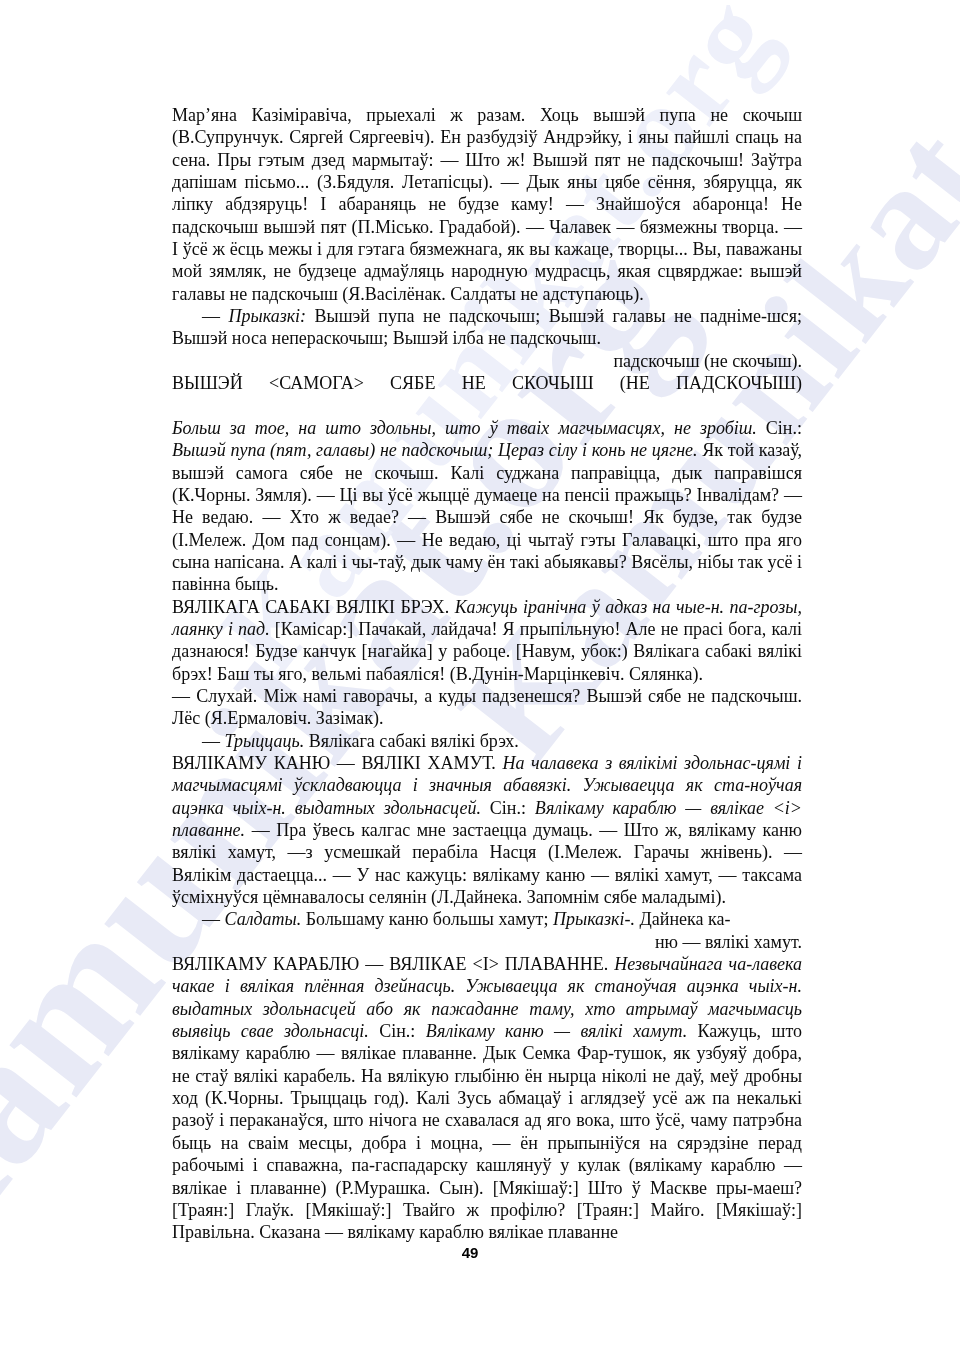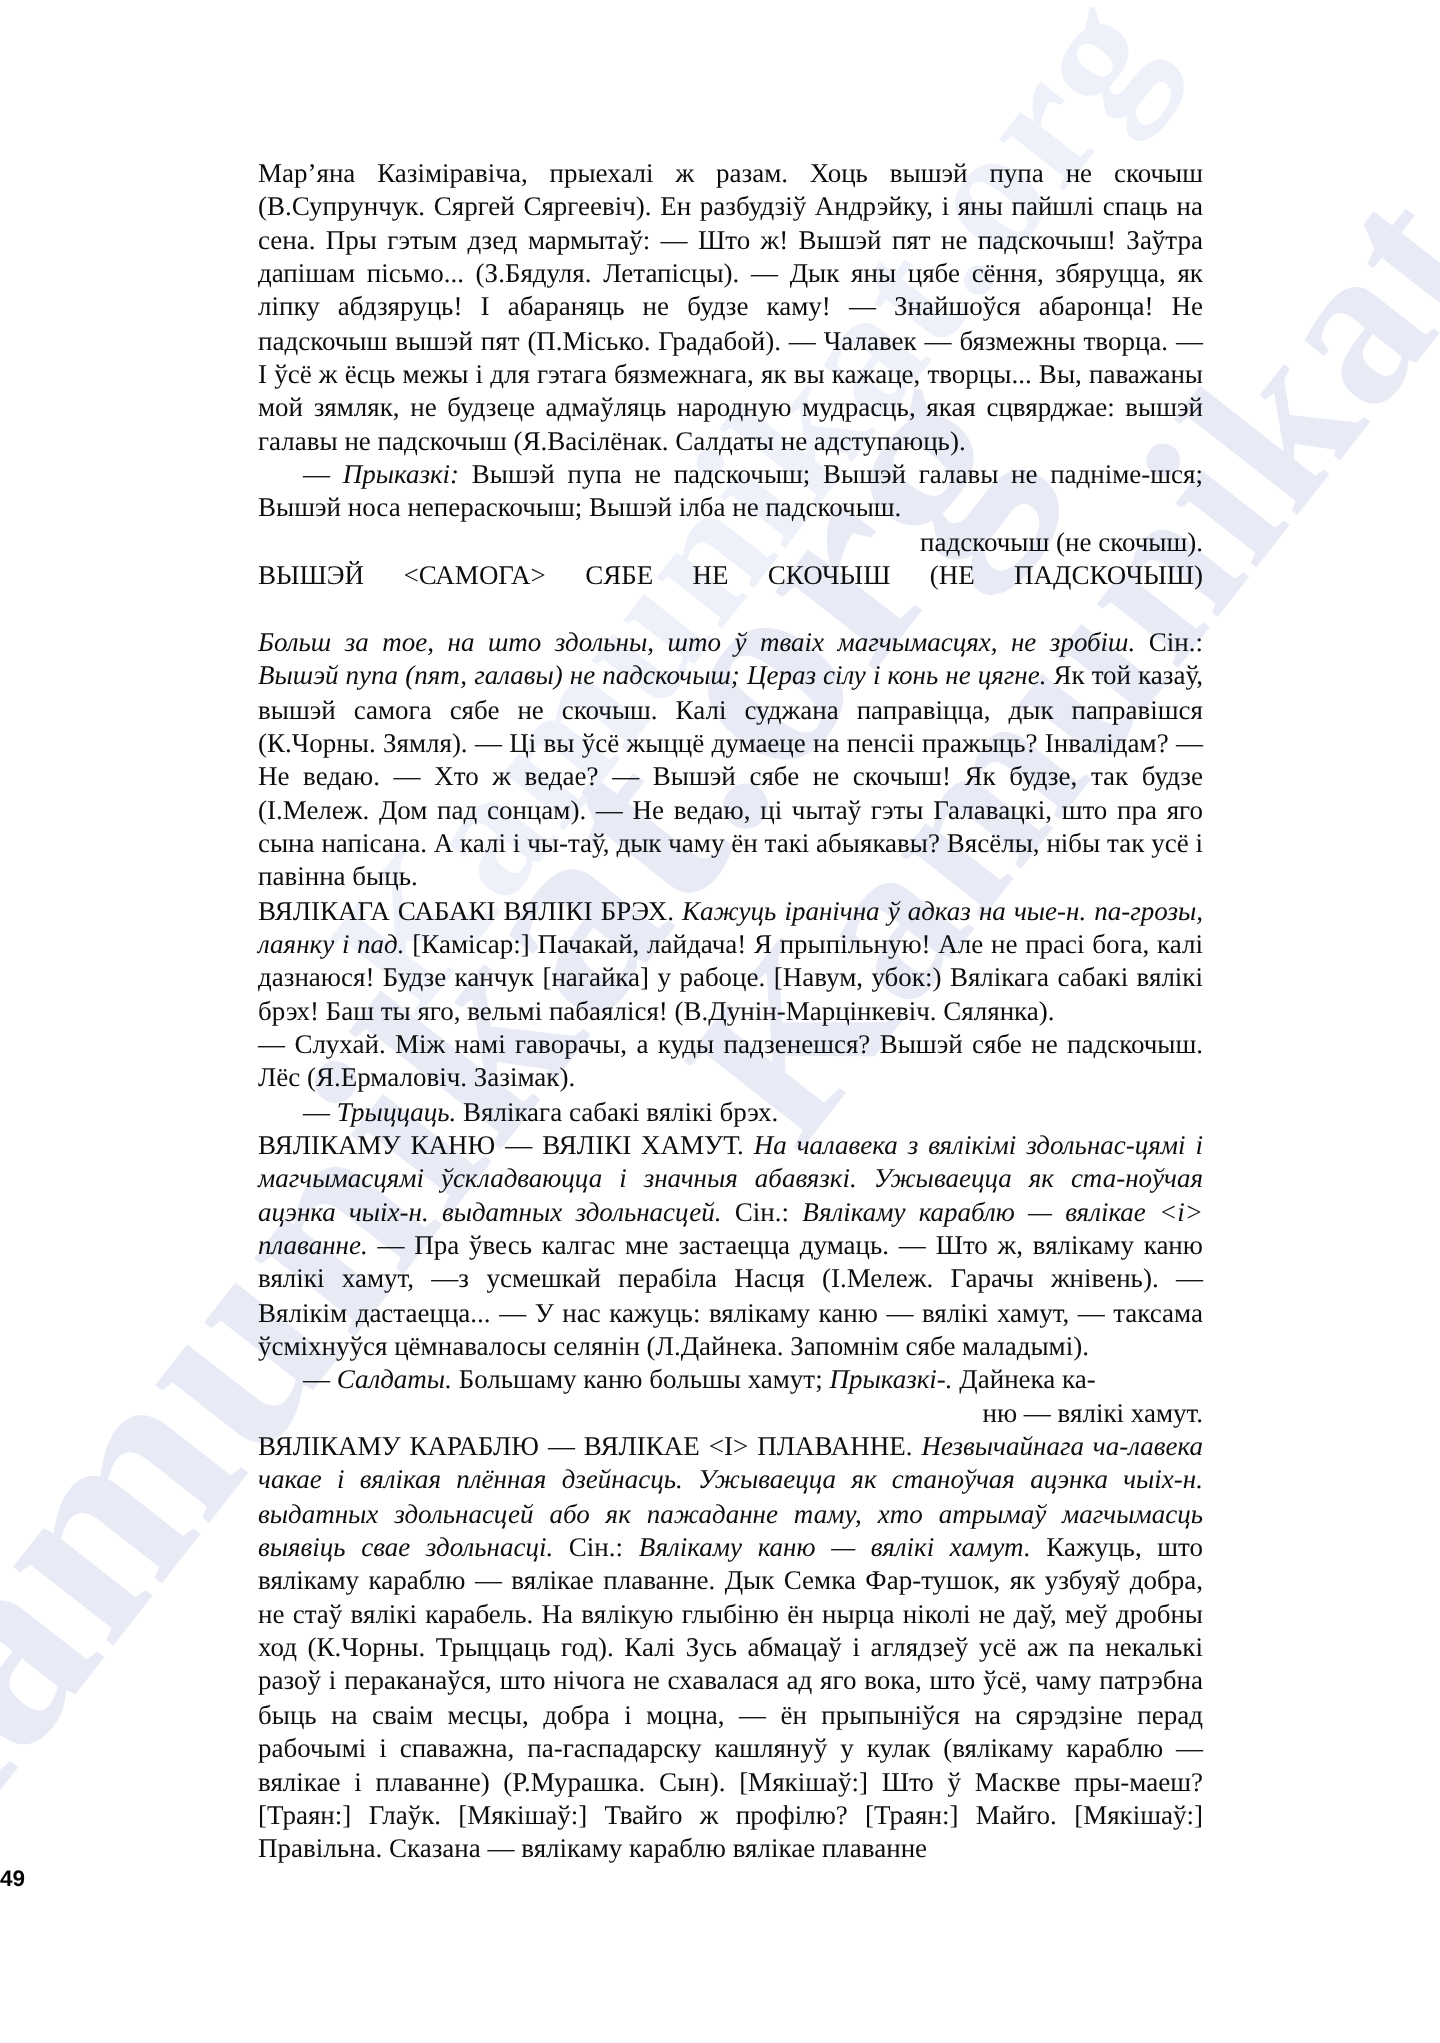--- a/index.html
+++ b/index.html
@@ -103,20 +103,21 @@
 
   i, .it {
     font-style: italic;
   }
 
   #page-number {
     position: absolute;
     top: 1244px;
     left: 0;
     width: 940px;
+    text-align: center;
     font-family: "Liberation Sans", "DejaVu Sans", sans-serif;
     font-weight: 700;
     font-size: 15px;
     color: #000;
   }
 </style>
 </head>
 <body>
 
 <div id="watermark-layer">

